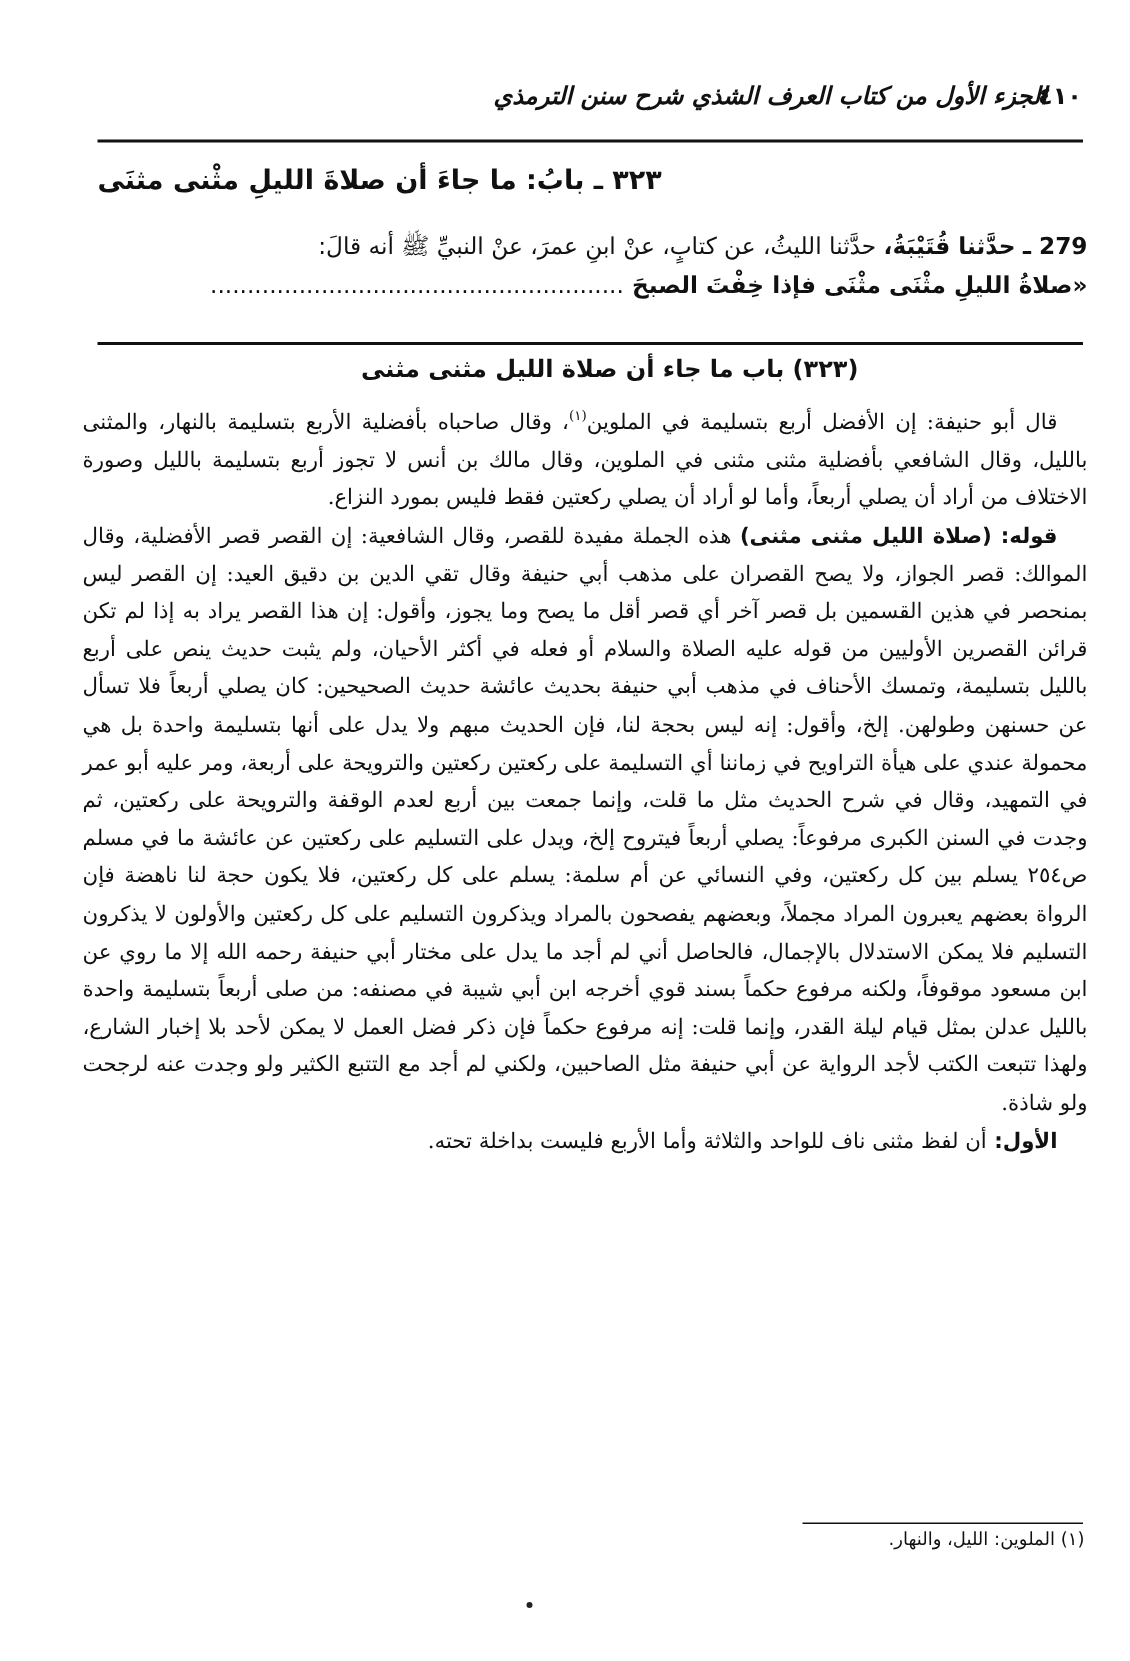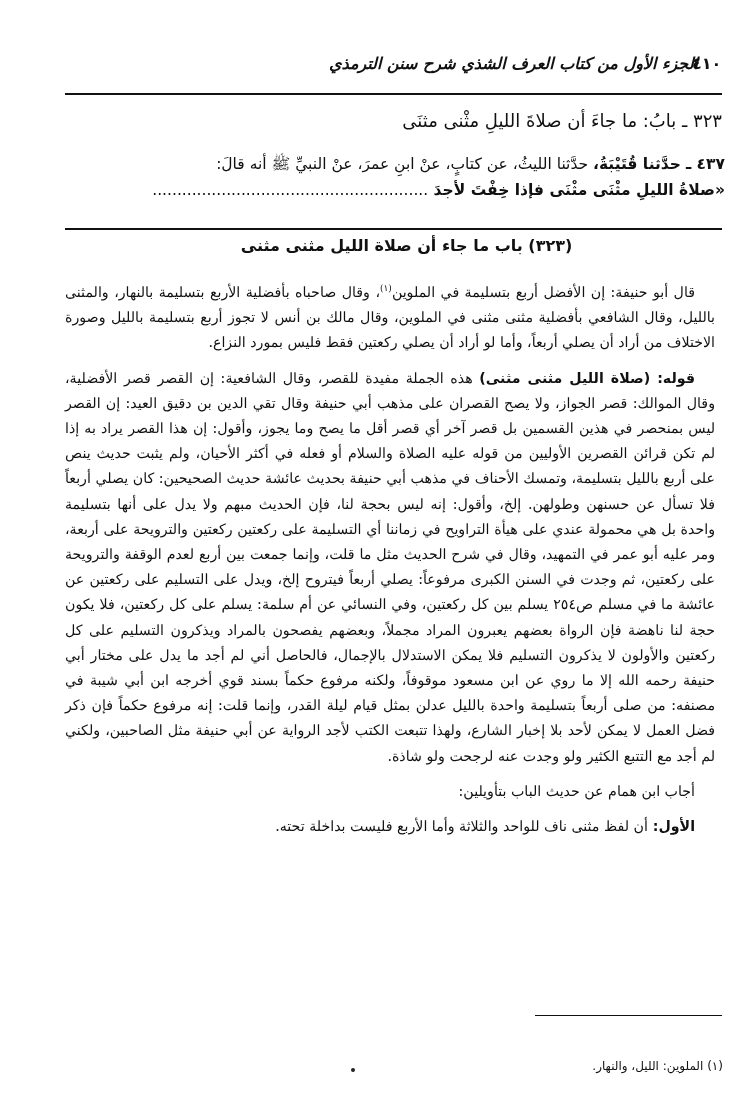--- a/index.html
+++ b/index.html
@@ -23,22 +23,22 @@
     font-size: 16px; text-align: left;
   }
   .rule { height: 0; border-top: 2px solid #111; }
   .rule-header { left: 65px; width: 657px; top: 93px; }
   .rule-mid    { left: 65px; width: 657px; top: 228px; }
   .rule-fn     { left: 535px; width: 187px; top: 1015px; border-top-width: 1.5px; }
 
   
   .chapter-title {
     left: 65px; width: 657px; top: 110px;
-    font-family: "DejaVu Sans", sans-serif; font-weight: normal;
-    font-size: 18px; text-align: right;
+    font-family: "DejaVu Sans", sans-serif; font-weight: bold;
+    font-size: 18px; text-align: left;
   }
 
   
   .hadith-line {
     left: 55px; width: 670px;
     font-family: "DejaVu Sans", sans-serif;
     font-size: 15.5px; line-height: 25px; white-space: nowrap;
     text-align: justify;
   }
   .hadith-l1 { top: 152px; }
@@ -53,61 +53,60 @@
     font-family: "DejaVu Sans", sans-serif; font-weight: bold;
     font-size: 16px; text-align: center;
   }
 
   
   .body-text {
     left: 55px; width: 670px; top: 270px;
     font-family: "DejaVu Serif", serif;
     font-size: 14.2px; line-height: 25.2px;
   }
-  .body-text p { margin: 10px; text-align: justify; text-align-last: right; }
+  .body-text p { margin: 0; text-align: justify; text-align-last: right; }
   .body-text p.indent { text-indent: 20px; }
   .body-text .b { font-weight: bold; font-family: "DejaVu Sans", sans-serif; }
   .body-text sup { font-size: 9px; line-height: 0; }
 
   
   .footnote {
     right: 30px; top: 1019px; width: 400px;
-    font-family: "DejaVu Sans", sans-serif; font-size: 12px; text-align: right; margin-top: 40px;
+    font-family: "DejaVu Sans", sans-serif; font-size: 12px; text-align: right;
   }
   .bottom-dot {
     left: 351px; top: 1068px; width: 4px; height: 4px; border-radius: 50%;
     background: #222;
   }
 </style>
 </head>
 <body>
 
 <div class="abs run-title rtl">الجزء الأول من كتاب العرف الشذي شرح سنن الترمذي</div>
 <div class="abs page-num rtl">٤١٠</div>
 <div class="abs rule rule-header"></div>
 
 <div class="abs chapter-title rtl">٣٢٣ ـ بابُ: ما جاءَ أن صلاةَ الليلِ مثْنى مثنَى</div>
 
 <div class="abs hadith-line hadith-l1 rtl">
-  <span class="hadith-num">٤٣٧ ـ</span>
+  <span class="hadith-num">279 ـ</span>
   <span class="hadith-bold">حدَّثنا قُتَيْبَةُ،</span>
   <span>حدَّثنا الليثُ، عن كتابٍ، عنْ ابنِ عمرَ، عنْ النبيِّ ﷺ أنه قالَ:</span>
 </div>
 <div class="abs hadith-line hadith-l2 rtl">
-  <span>«صلاةُ الليلِ مثْنَى مثْنَى فإذا خِفْتَ لأجدَ</span>
+  <span>«صلاةُ الليلِ مثْنَى مثْنَى فإذا خِفْتَ الصبحَ</span>
   <span class="dots">........................................................</span>
 </div>
 <div class="abs rule rule-mid"></div>
 
 <div class="abs comm-heading rtl">(٣٢٣) باب ما جاء أن صلاة الليل مثنى مثنى</div>
 
 <div class="abs body-text rtl">
   <p class="indent"><span>قال أبو حنيفة: إن الأفضل أربع بتسليمة في الملوين</span><sup>(١)</sup><span>، وقال صاحباه بأفضلية الأربع بتسليمة بالنهار، والمثنى بالليل، وقال الشافعي بأفضلية مثنى مثنى في الملوين، وقال مالك بن أنس لا تجوز أربع بتسليمة بالليل وصورة الاختلاف من أراد أن يصلي أربعاً، وأما لو أراد أن يصلي ركعتين فقط فليس بمورد النزاع.</span></p>
   <p class="indent"><span class="b">قوله: </span><span class="b">(صلاة الليل مثنى مثنى)</span><span> هذه الجملة مفيدة للقصر، وقال الشافعية: إن القصر قصر الأفضلية، وقال الموالك: قصر الجواز، ولا يصح القصران على مذهب أبي حنيفة وقال تقي الدين بن دقيق العيد: إن القصر ليس بمنحصر في هذين القسمين بل قصر آخر أي قصر أقل ما يصح وما يجوز، وأقول: إن هذا القصر يراد به إذا لم تكن قرائن القصرين الأوليين من قوله عليه الصلاة والسلام أو فعله في أكثر الأحيان، ولم يثبت حديث ينص على أربع بالليل بتسليمة، وتمسك الأحناف في مذهب أبي حنيفة بحديث عائشة حديث الصحيحين: كان يصلي أربعاً فلا تسأل عن حسنهن وطولهن. إلخ، وأقول: إنه ليس بحجة لنا، فإن الحديث مبهم ولا يدل على أنها بتسليمة واحدة بل هي محمولة عندي على هيأة التراويح في زماننا أي التسليمة على ركعتين ركعتين والترويحة على أربعة، ومر عليه أبو عمر في التمهيد، وقال في شرح الحديث مثل ما قلت، وإنما جمعت بين أربع لعدم الوقفة والترويحة على ركعتين، ثم وجدت في السنن الكبرى مرفوعاً: يصلي أربعاً فيتروح إلخ، ويدل على التسليم على ركعتين عن عائشة ما في مسلم ص٢٥٤ يسلم بين كل ركعتين، وفي النسائي عن أم سلمة: يسلم على كل ركعتين، فلا يكون حجة لنا ناهضة فإن الرواة بعضهم يعبرون المراد مجملاً، وبعضهم يفصحون بالمراد ويذكرون التسليم على كل ركعتين والأولون لا يذكرون التسليم فلا يمكن الاستدلال بالإجمال، فالحاصل أني لم أجد ما يدل على مختار أبي حنيفة رحمه الله إلا ما روي عن ابن مسعود موقوفاً، ولكنه مرفوع حكماً بسند قوي أخرجه ابن أبي شيبة في مصنفه: من صلى أربعاً بتسليمة واحدة بالليل عدلن بمثل قيام ليلة القدر، وإنما قلت: إنه مرفوع حكماً فإن ذكر فضل العمل لا يمكن لأحد بلا إخبار الشارع، ولهذا تتبعت الكتب لأجد الرواية عن أبي حنيفة مثل الصاحبين، ولكني لم أجد مع التتبع الكثير ولو وجدت عنه لرجحت ولو شاذة.</span></p>
-  <p class="indent"><span>أجاب ابن همام عن حديث الباب بتأويلين:</span></p>
   <p class="indent"><span class="b">الأول: </span><span>أن لفظ مثنى ناف للواحد والثلاثة وأما الأربع فليست بداخلة تحته.</span></p>
 </div>
 
 <div class="abs rule rule-fn"></div>
 <div class="abs footnote rtl">
   <span>(١)</span>
   <span>الملوين: الليل، والنهار.</span>
 </div>
 
 <div class="abs bottom-dot"></div>

